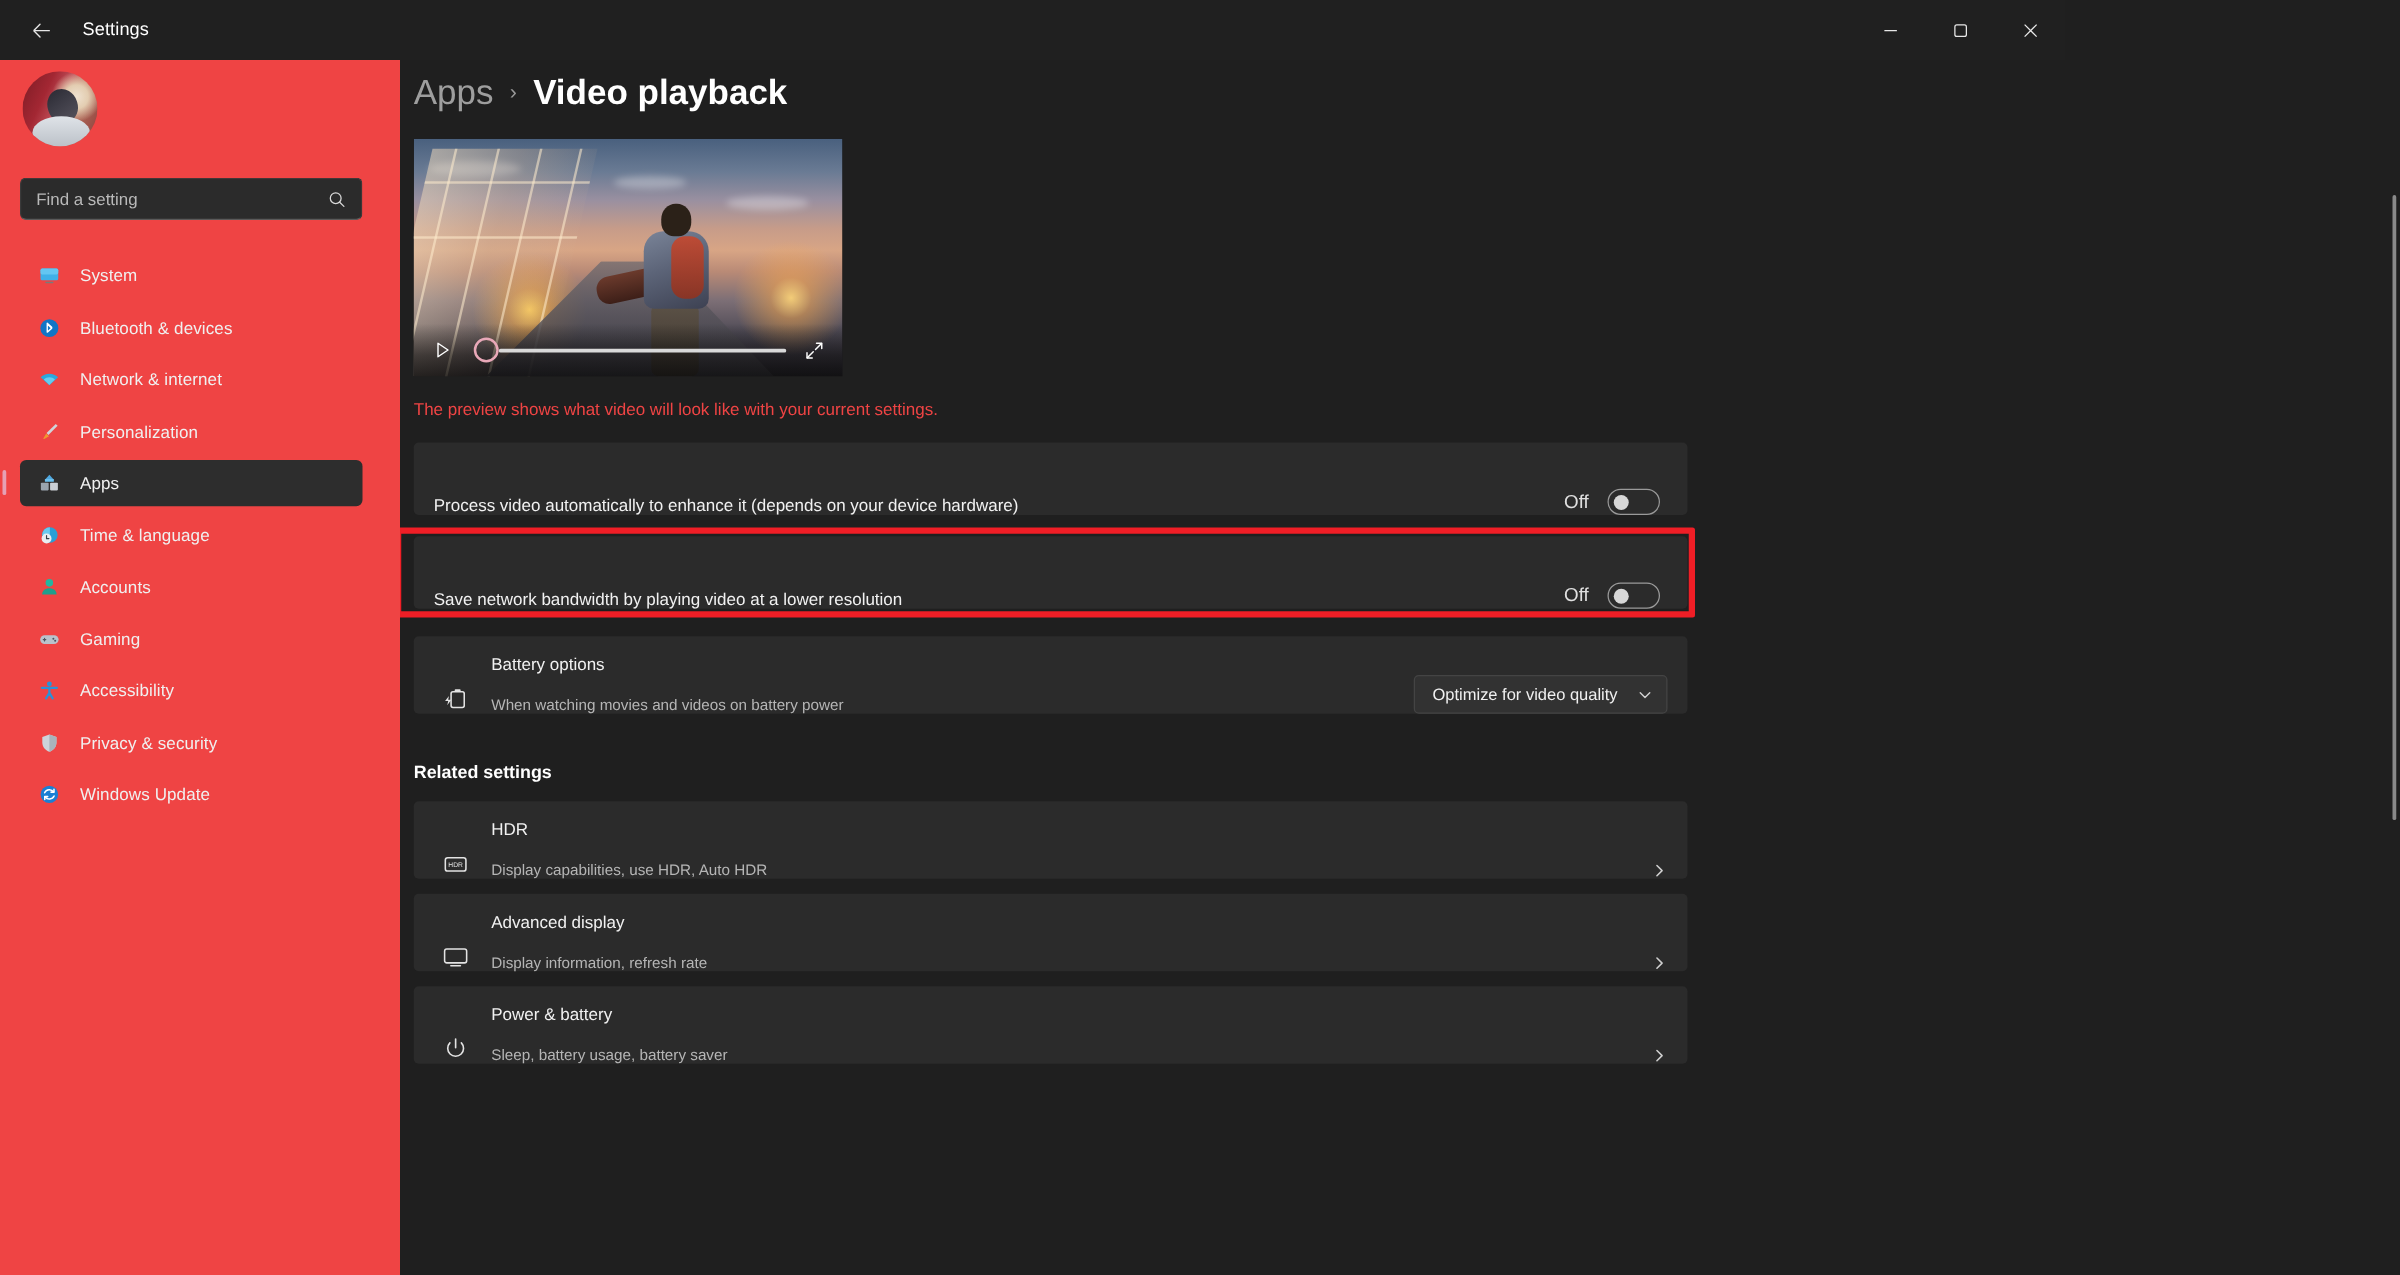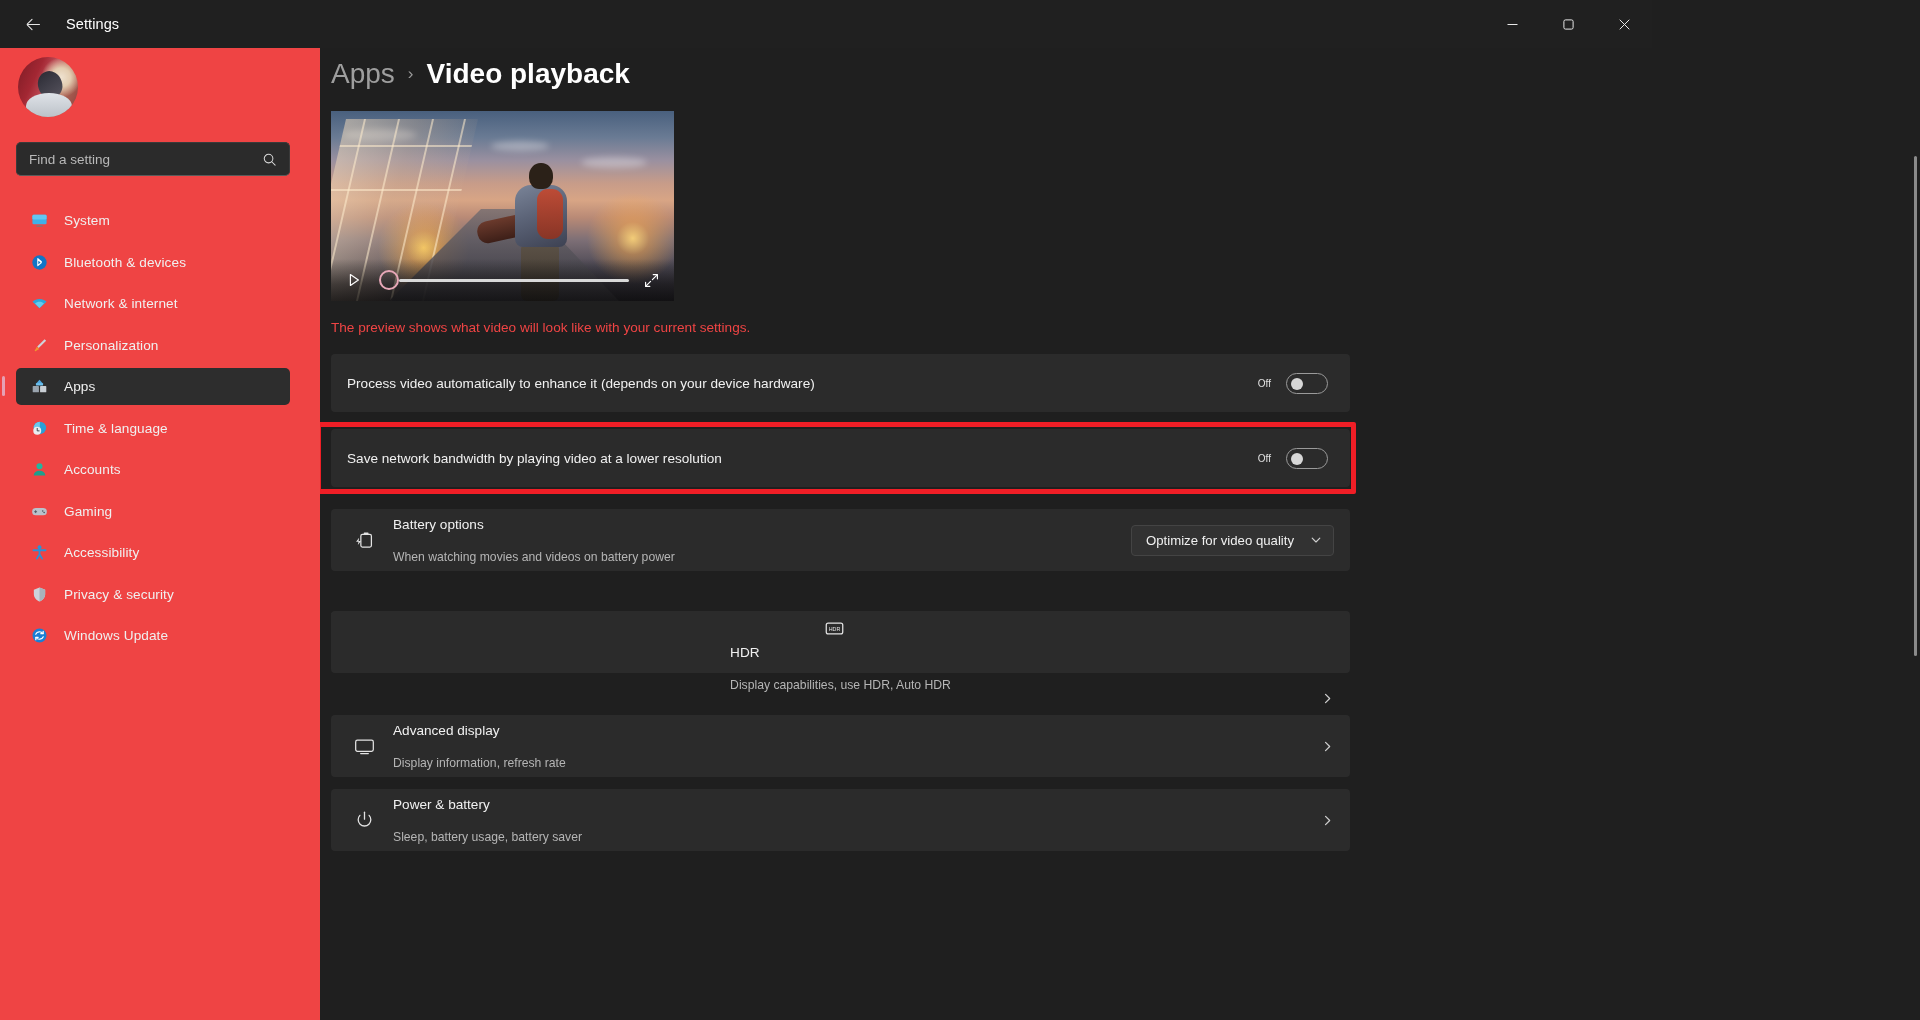--- a/index.html
+++ b/index.html
@@ -178,26 +178,26 @@
   .fs-btn{ width:17px; height:17px; cursor:pointer; }
 
   .preview-note{
     position:absolute; left:11px; top:272px; font-size:13.6px; color:#ef4444;
   }
 
   
   .card{
     position:absolute; left:11px; width:1019px;
     background:#2b2b2b; border-radius:4px;
-    display:flex; align-items:center;
+    display:flex; align-items:flex-end;
   }
   .card.toggle-row{ height:58px; padding:0 22px 0 16px; }
   .card-label{ font-size:13.6px; color:#f1f1f1; }
   .toggle-zone{ margin-left:auto; display:flex; align-items:center; gap:15px; }
-  .toggle-state{ font-size:10px; color:#e0e0e0; }
+  .toggle-state{ font-size:15px; color:#e0e0e0; }
   .switch{
     width:42px; height:21px; border-radius:11px;
     background:#2b2b2b; border:1px solid #9a9a9a;
     position:relative; cursor:pointer;
   }
   .switch .knob{
     position:absolute; left:4px; top:4px; width:12px; height:12px;
     border-radius:50%; background:#d7d7d7;
   }
 
@@ -499,21 +499,21 @@
       <span class="chev">
         <svg width="12" height="12" viewBox="0 0 12 12">
           <path d="M2.2 4.2 6 8l3.8-3.8" fill="none" stroke="#d0d0d0" stroke-width="1.15" stroke-linecap="round" stroke-linejoin="round"></path>
         </svg>
       </span>
     </span>
   </div>
 
   <div class="section-head" style="top:562px;">Related settings</div>
 
-  <div class="card icon-row" style="top:563px;flex-direction:column;">
+  <div class="card icon-row" style="top:593px;">
     <span class="row-ic">
       <svg width="23" height="23" viewBox="0 0 24 24">
         <rect x="3.4" y="6.4" width="17.2" height="11.2" rx="2" fill="none" stroke="#e3e3e3" stroke-width="1.3"></rect>
         <text x="12" y="14.2" font-size="5.6" fill="#e3e3e3" text-anchor="middle" font-family="Liberation Sans, sans-serif">HDR</text>
       </svg>
     </span>
     <span class="row-txt">
       <span class="row-title">HDR</span>
       <span class="row-sub">Display capabilities, use HDR, Auto HDR</span>
     </span>

